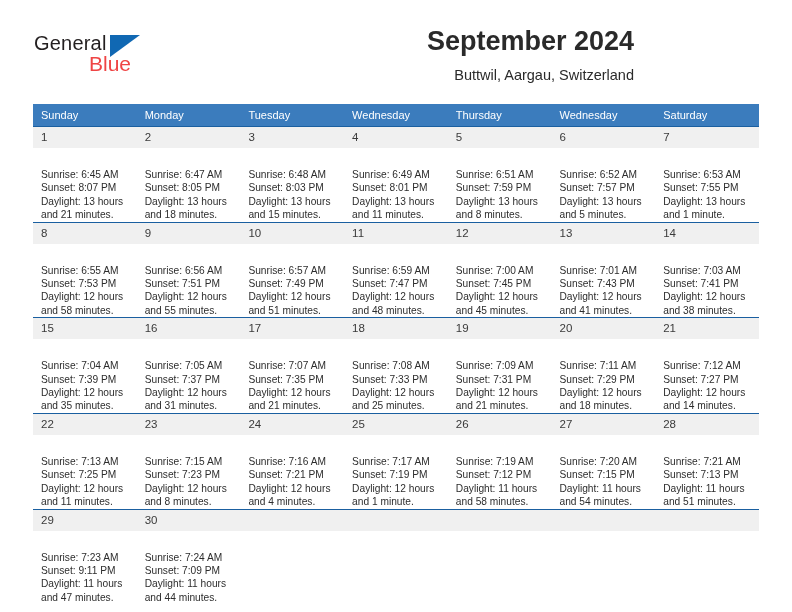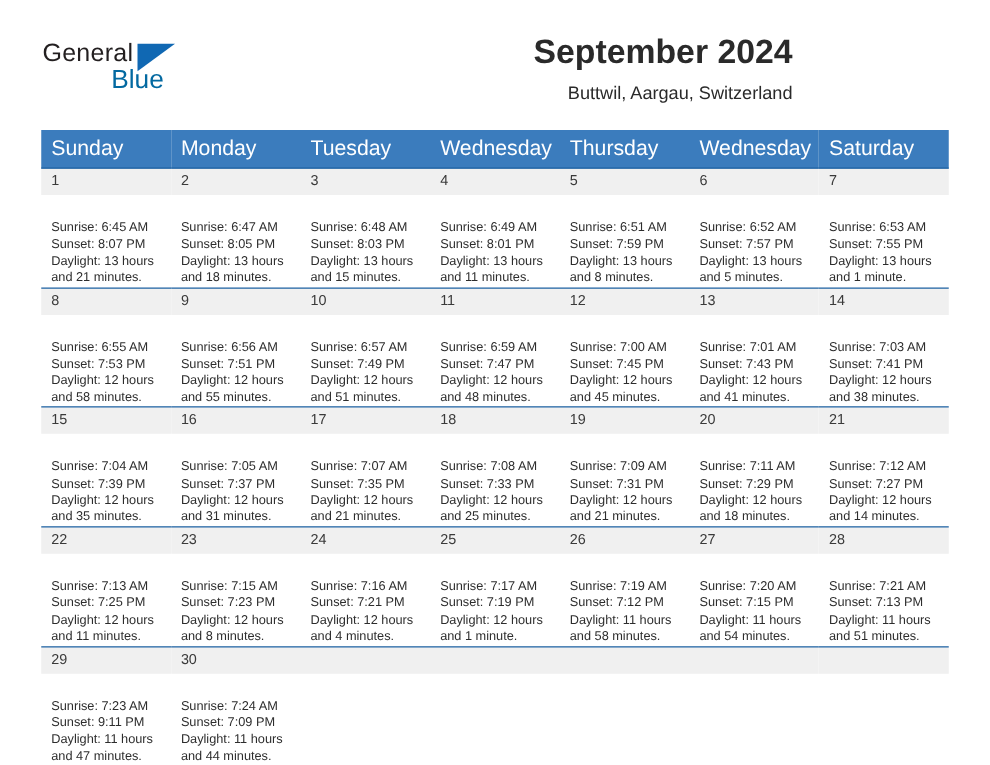--- a/index.html
+++ b/index.html
@@ -52,21 +52,21 @@
     width: 0;
     height: 0;
     border-left: 30px solid #1068b3;
     border-bottom: 22px solid transparent;
   }
   .logo-blue {
     position: absolute;
     left: 55px;
     top: 20px;
     font-size: 21px;
-    color: #0369a1;
+    color: #ef4444;
     font-family: "Liberation Sans", sans-serif;
   }
   .title-block {
     position: absolute;
     right: 0;
     top: 0;
     text-align: right;
   }
   .month-title {
     font-size: 27px;
@@ -88,21 +88,21 @@
     position: absolute;
     left: 33px;
     top: 104px;
     width: 726px;
     border-collapse: collapse;
     table-layout: fixed;
   }
   .calendar th {
     background: #3b7cbd;
     color: #ffffff;
-    font-size: 17px;
+    font-size: 11px;
     font-weight: normal;
     text-align: left;
     padding: 5px 0 5px 8px;
     height: 12px;
     border: none;
   }
   .calendar td {
     vertical-align: top;
     padding: 0;
     border-top: 1px solid #1a5fa0;

